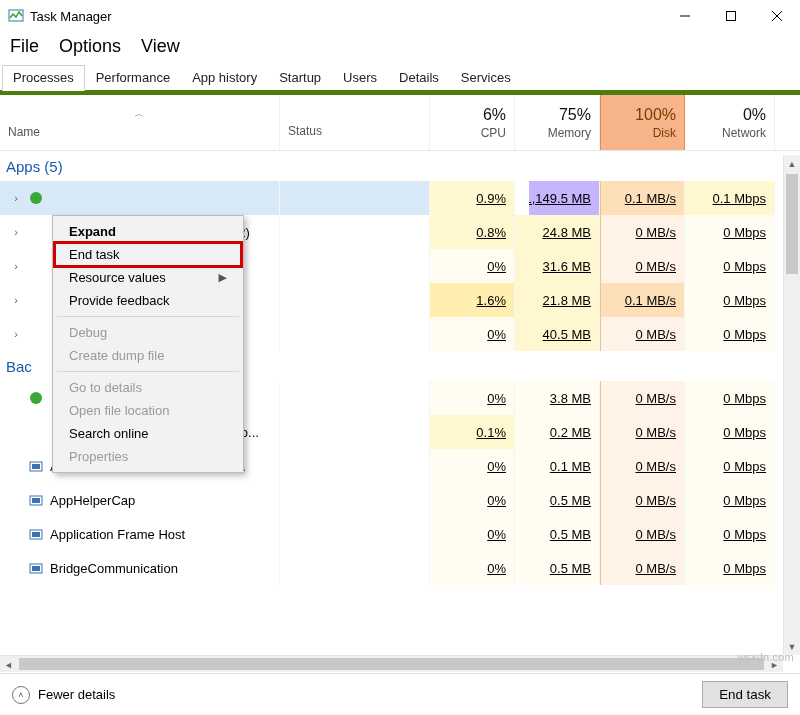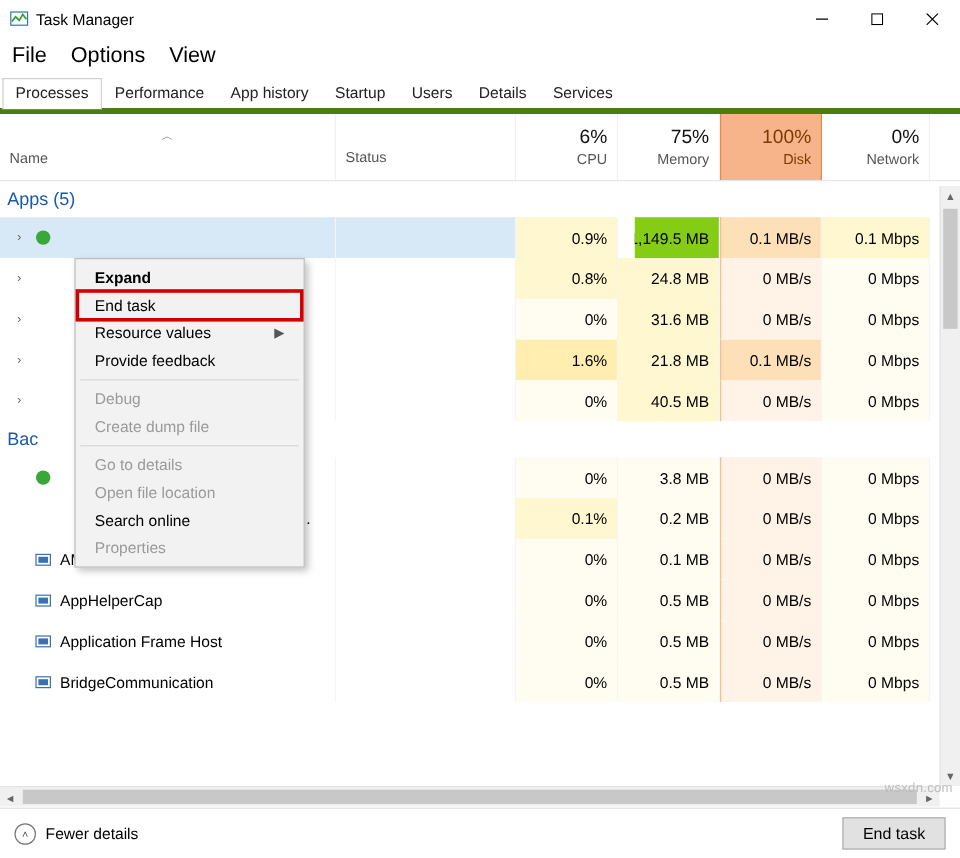--- a/index.html
+++ b/index.html
@@ -89,26 +89,26 @@
   .row {
     height: 34px;
     font-size: 13px;
   }
   .row .cell {
     display:flex; align-items:center;
     padding: 0 8px;
     border-right: 1px solid #f5f5f5;
     overflow: hidden; text-overflow: ellipsis; white-space: nowrap;
   }
-  .row .num { justify-content: flex-end; }
+  .row .num { justify-content: flex-end; text-decoration: underline; }
 
   .heat0  { background: #fffdf2; }
   .heat1  { background: #fff7cf; }
   .heat2  { background: #ffeeb0; }
-  .heat3  { background: #84cc16; margin-left: 14px; }
+  .heat3  { background: #c4b5fd; margin-left: 14px; }
   .heatD0 { background: #fff2e6; border-left:1px solid #f0c090; border-right:1px solid #f0c090; }
   .heatD1 { background: #fde0b8; border-left:1px solid #f0c090; border-right:1px solid #f0c090; }
   .sel    { background: #d7e8f7; }
 
   .grp {
     height: 30px;
     display:flex; align-items:center;
     padding-left: 6px;
     color: #1a5aa8;
     font-size: 15px;
@@ -164,21 +164,20 @@
   .ctxmenu {
     position: absolute;
     left: 52px; top: 215px;
     width: 192px;
     background: #f2f2f2;
     border: 1px solid #bdbdbd;
     box-shadow: 3px 3px 6px rgba(0,0,0,0.25);
     padding: 4px 2px;
     font-size: 13px;
     z-index: 50;
-    margin-left: 10px;
   }
   .ctxmenu .mi {
     padding: 4px 14px;
     color: #000;
     display:flex; justify-content:space-between; align-items:center;
   }
   .ctxmenu .mi.dis { color: #9a9a9a; }
   .ctxmenu .sep { height:1px; background:#d6d6d6; margin:4px 2px; }
   .ctxmenu .mi .sub { font-size:11px; color:#555; }
   .ctxmenu .mi.bold { font-weight:600; }

